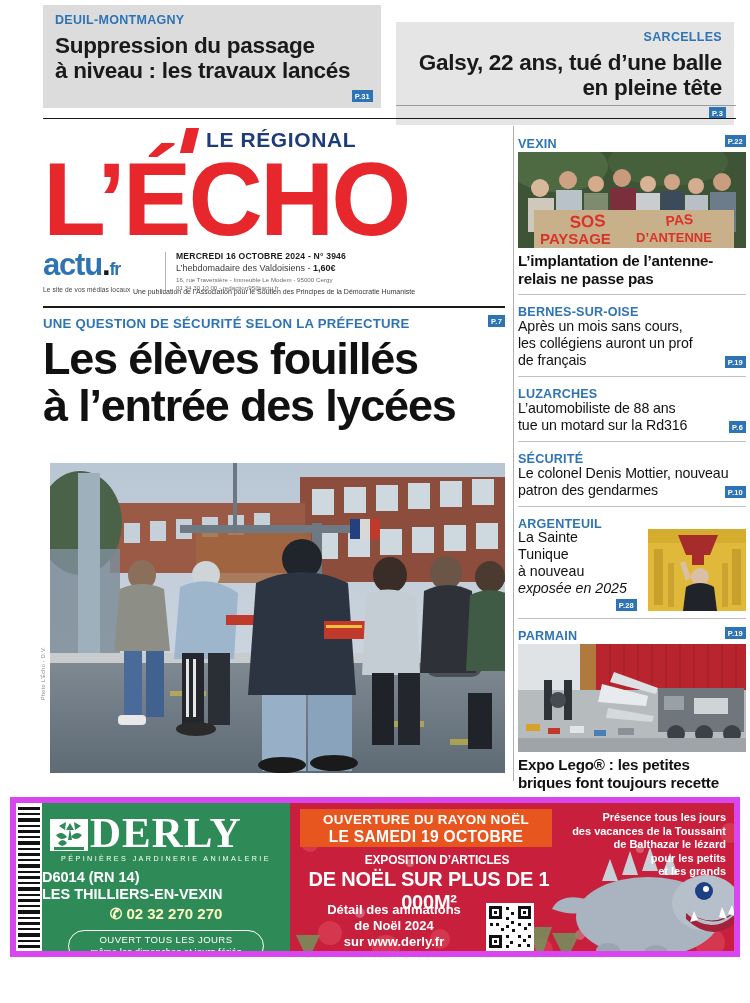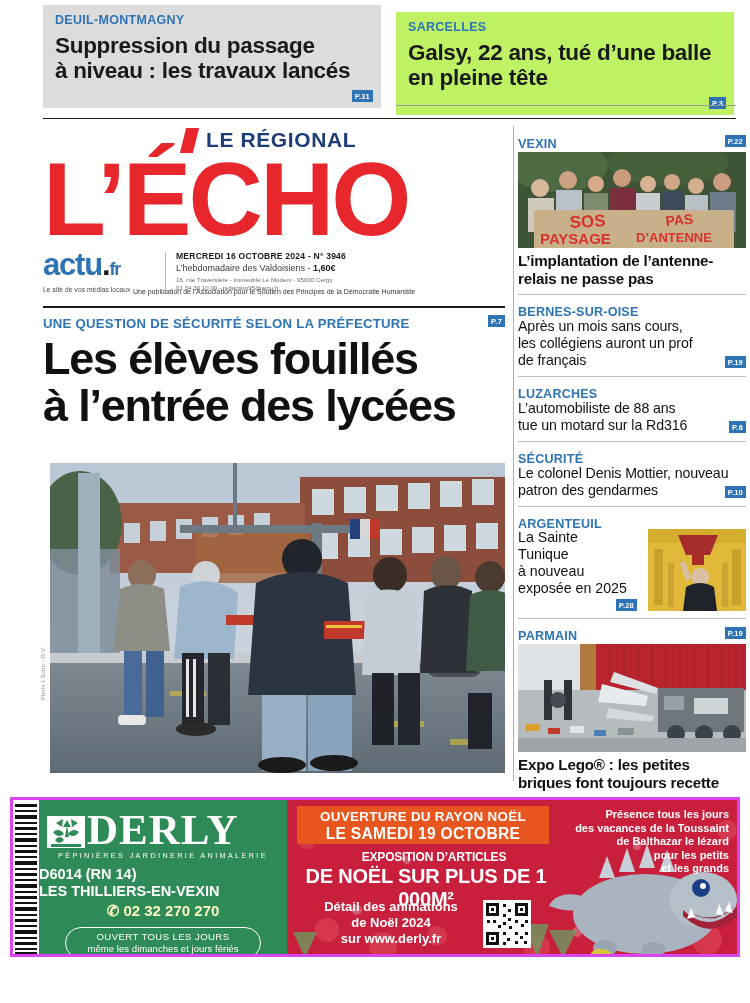--- a/index.html
+++ b/index.html
@@ -9,21 +9,21 @@
     font-family: "Liberation Sans", sans-serif;
     color: #1a1a1a;
     overflow: hidden;
   }
   .page { position: relative; width: 750px; height: 1003px; background: #fff; }
 
   
   .topstrip { position: absolute; left: 0; top: 0; width: 750px; height: 118px; display: flex; }
   .teaser { position: relative; background: #dcdcdc; }
   .teaser.left { width: 338px; margin-left: 43px; margin-top: 5px; height: 103px; padding: 8px 12px 0 12px; }
-  .teaser.right { width: 338px; margin-left: 15px; margin-top: 12px; height: 103px; padding: 8px 12px 0 12px; background: #bef264; }
+  .teaser.right { width: 338px; margin-left: 15px; margin-top: 22px; height: 103px; padding: 8px 12px 0 12px; background: #e5e5e5; text-align: right; }
   .kicker {
     color: #2e74b5; font-weight: bold; font-size: 12.5px;
     letter-spacing: 0.3px; text-transform: uppercase; line-height: 14px;
   }
   .teaser-head {
     font-size: 22.5px; font-weight: bold; line-height: 25px;
     color: #1a1a1a; margin-top: 6px; letter-spacing: -0.3px;
   }
   .pbadge {
     position: absolute; background: #2e74b5; color: #fff;
@@ -104,21 +104,21 @@
   .rail-text { font-size: 14.2px; line-height: 17px; margin-top: 1px; color: #111; letter-spacing: -0.1px; }
   .rail-text .pbadge { position: static; float: right; margin-top: 4px; }
   .rail-sep { width: 228px; height: 1px; background: #c0c0c0; margin: 7px 0 7px 0; }
   .rail-flex { display: flex; gap: 7px; align-items: flex-start; }
   .rail-flex-text { flex: 1; font-size: 14.2px; line-height: 17px; color: #111; }
   .rail-sm-photo { width: 98px; height: 82px; overflow: hidden; background: #d8b23c; flex: none; }
 
   
   .ad {
     position: absolute; left: 10px; top: 797px; width: 730px; height: 160px;
-    border: 3px solid #d946ef; background: #fff; display: flex; overflow: hidden;
+    border: 6px solid #d946ef; background: #fff; display: flex; overflow: hidden;
   }
   .barcode { width: 26px; background: #fff; position: relative; flex: none; }
   .ad-green { width: 248px; background: #2e8b57; position: relative; flex: none; color: #fff; }
   .derly-row { display: flex; align-items: center; margin: 10px 0 0 6px; }
   .derly-mark { width: 42px; height: 40px; position: relative; flex: none; }
   .derly-word { font-family: "Liberation Serif", serif; font-size: 43px; font-weight: bold; letter-spacing: 1px; line-height: 40px; color: #fff; }
   .derly-sub { text-align: center; font-size: 7.2px; letter-spacing: 2.4px; margin-top: 1px; color: #fff; }
   .derly-addr { text-align: left; font-size: 14.5px; font-weight: bold; line-height: 17px; margin-top: 6px; color: #fff; }
   .derly-phone { text-align: center; font-size: 15px; font-weight: bold; margin-top: 2px; color: #fef9c3; }
   .derly-pill {
@@ -404,21 +404,21 @@
 
     <div class="rail-item">
       <div class="rail-head-row">
         <span class="rail-kicker">ARGENTEUIL</span>
       </div>
       <div class="rail-flex">
         <div class="rail-flex-text">
           <div>La Sainte</div>
           <div>Tunique</div>
           <div>à nouveau</div>
-          <div style="position:relative;">
+          <div style="position:relative;font-style:italic;">
             <span>exposée en 2025</span>
           </div>
           <div style="position:relative; height:14px;">
             <span class="pbadge" style="right:4px; top:2px;">P.28</span>
           </div>
         </div>
         <div class="rail-sm-photo">
           <svg width="98" height="82" viewBox="0 0 98 82">
             <rect width="98" height="82" fill="#e0b93a"></rect>
             <rect x="0" y="0" width="98" height="14" fill="#d4ad2e"></rect>

